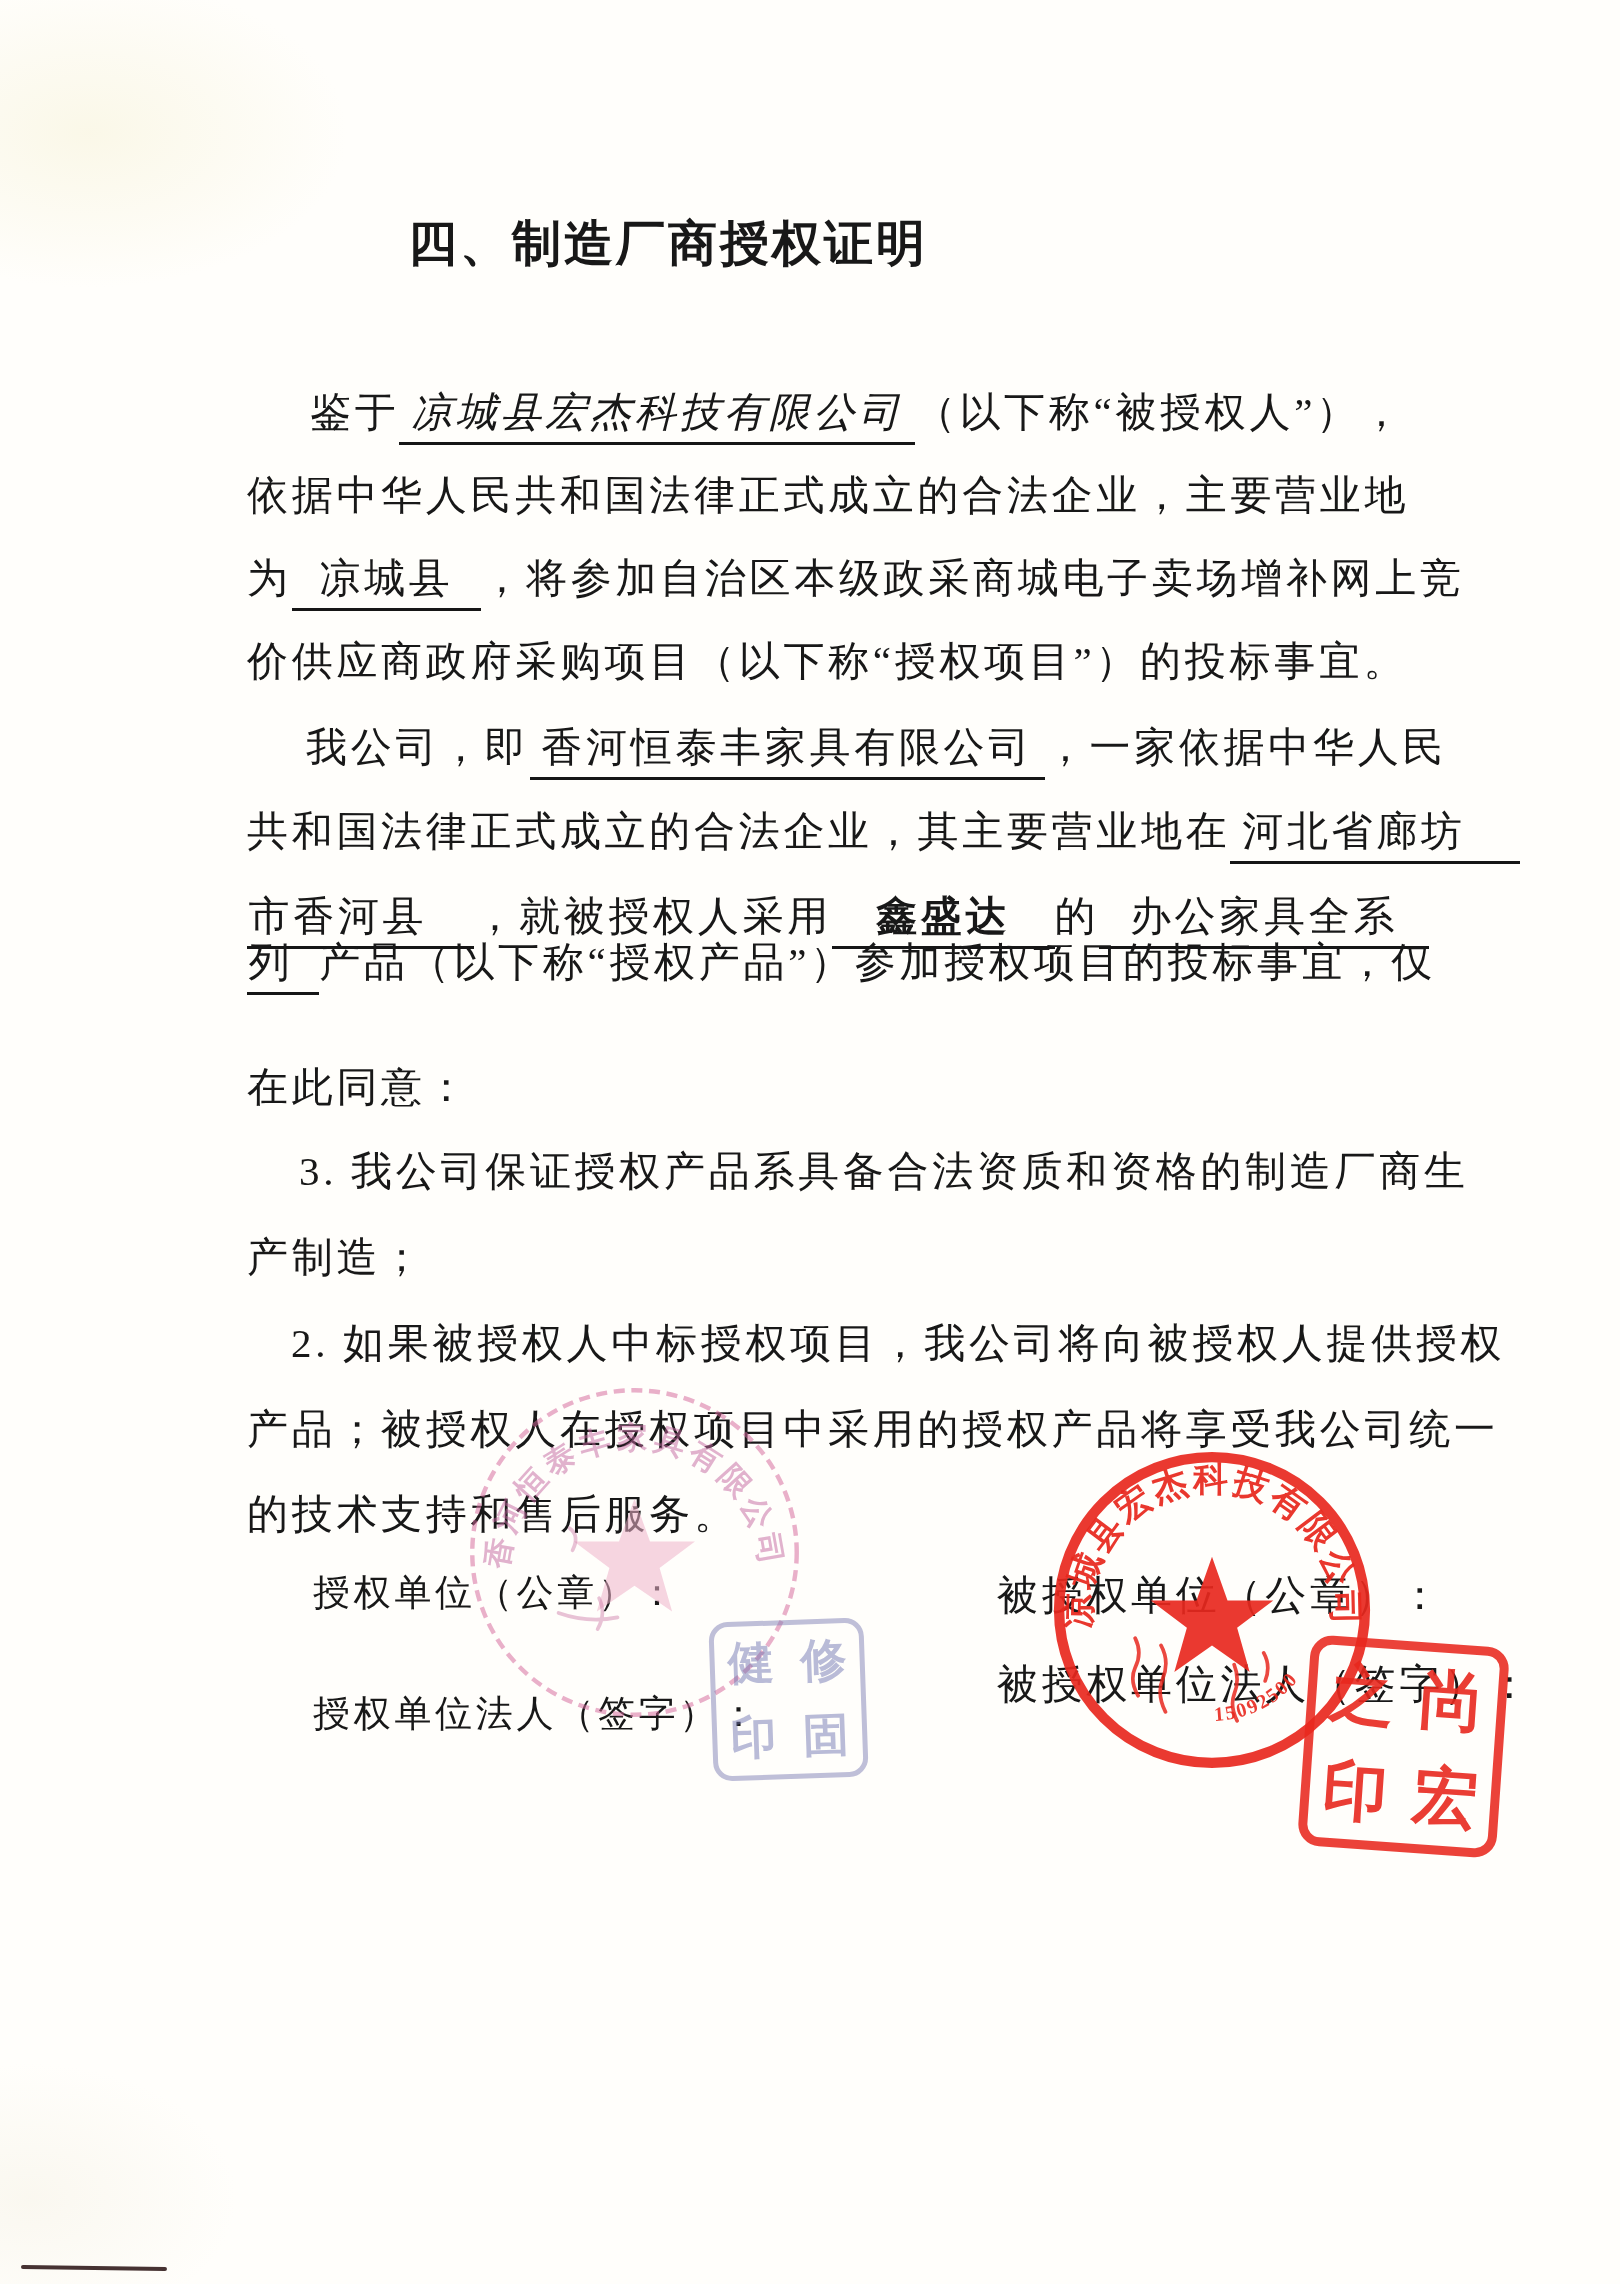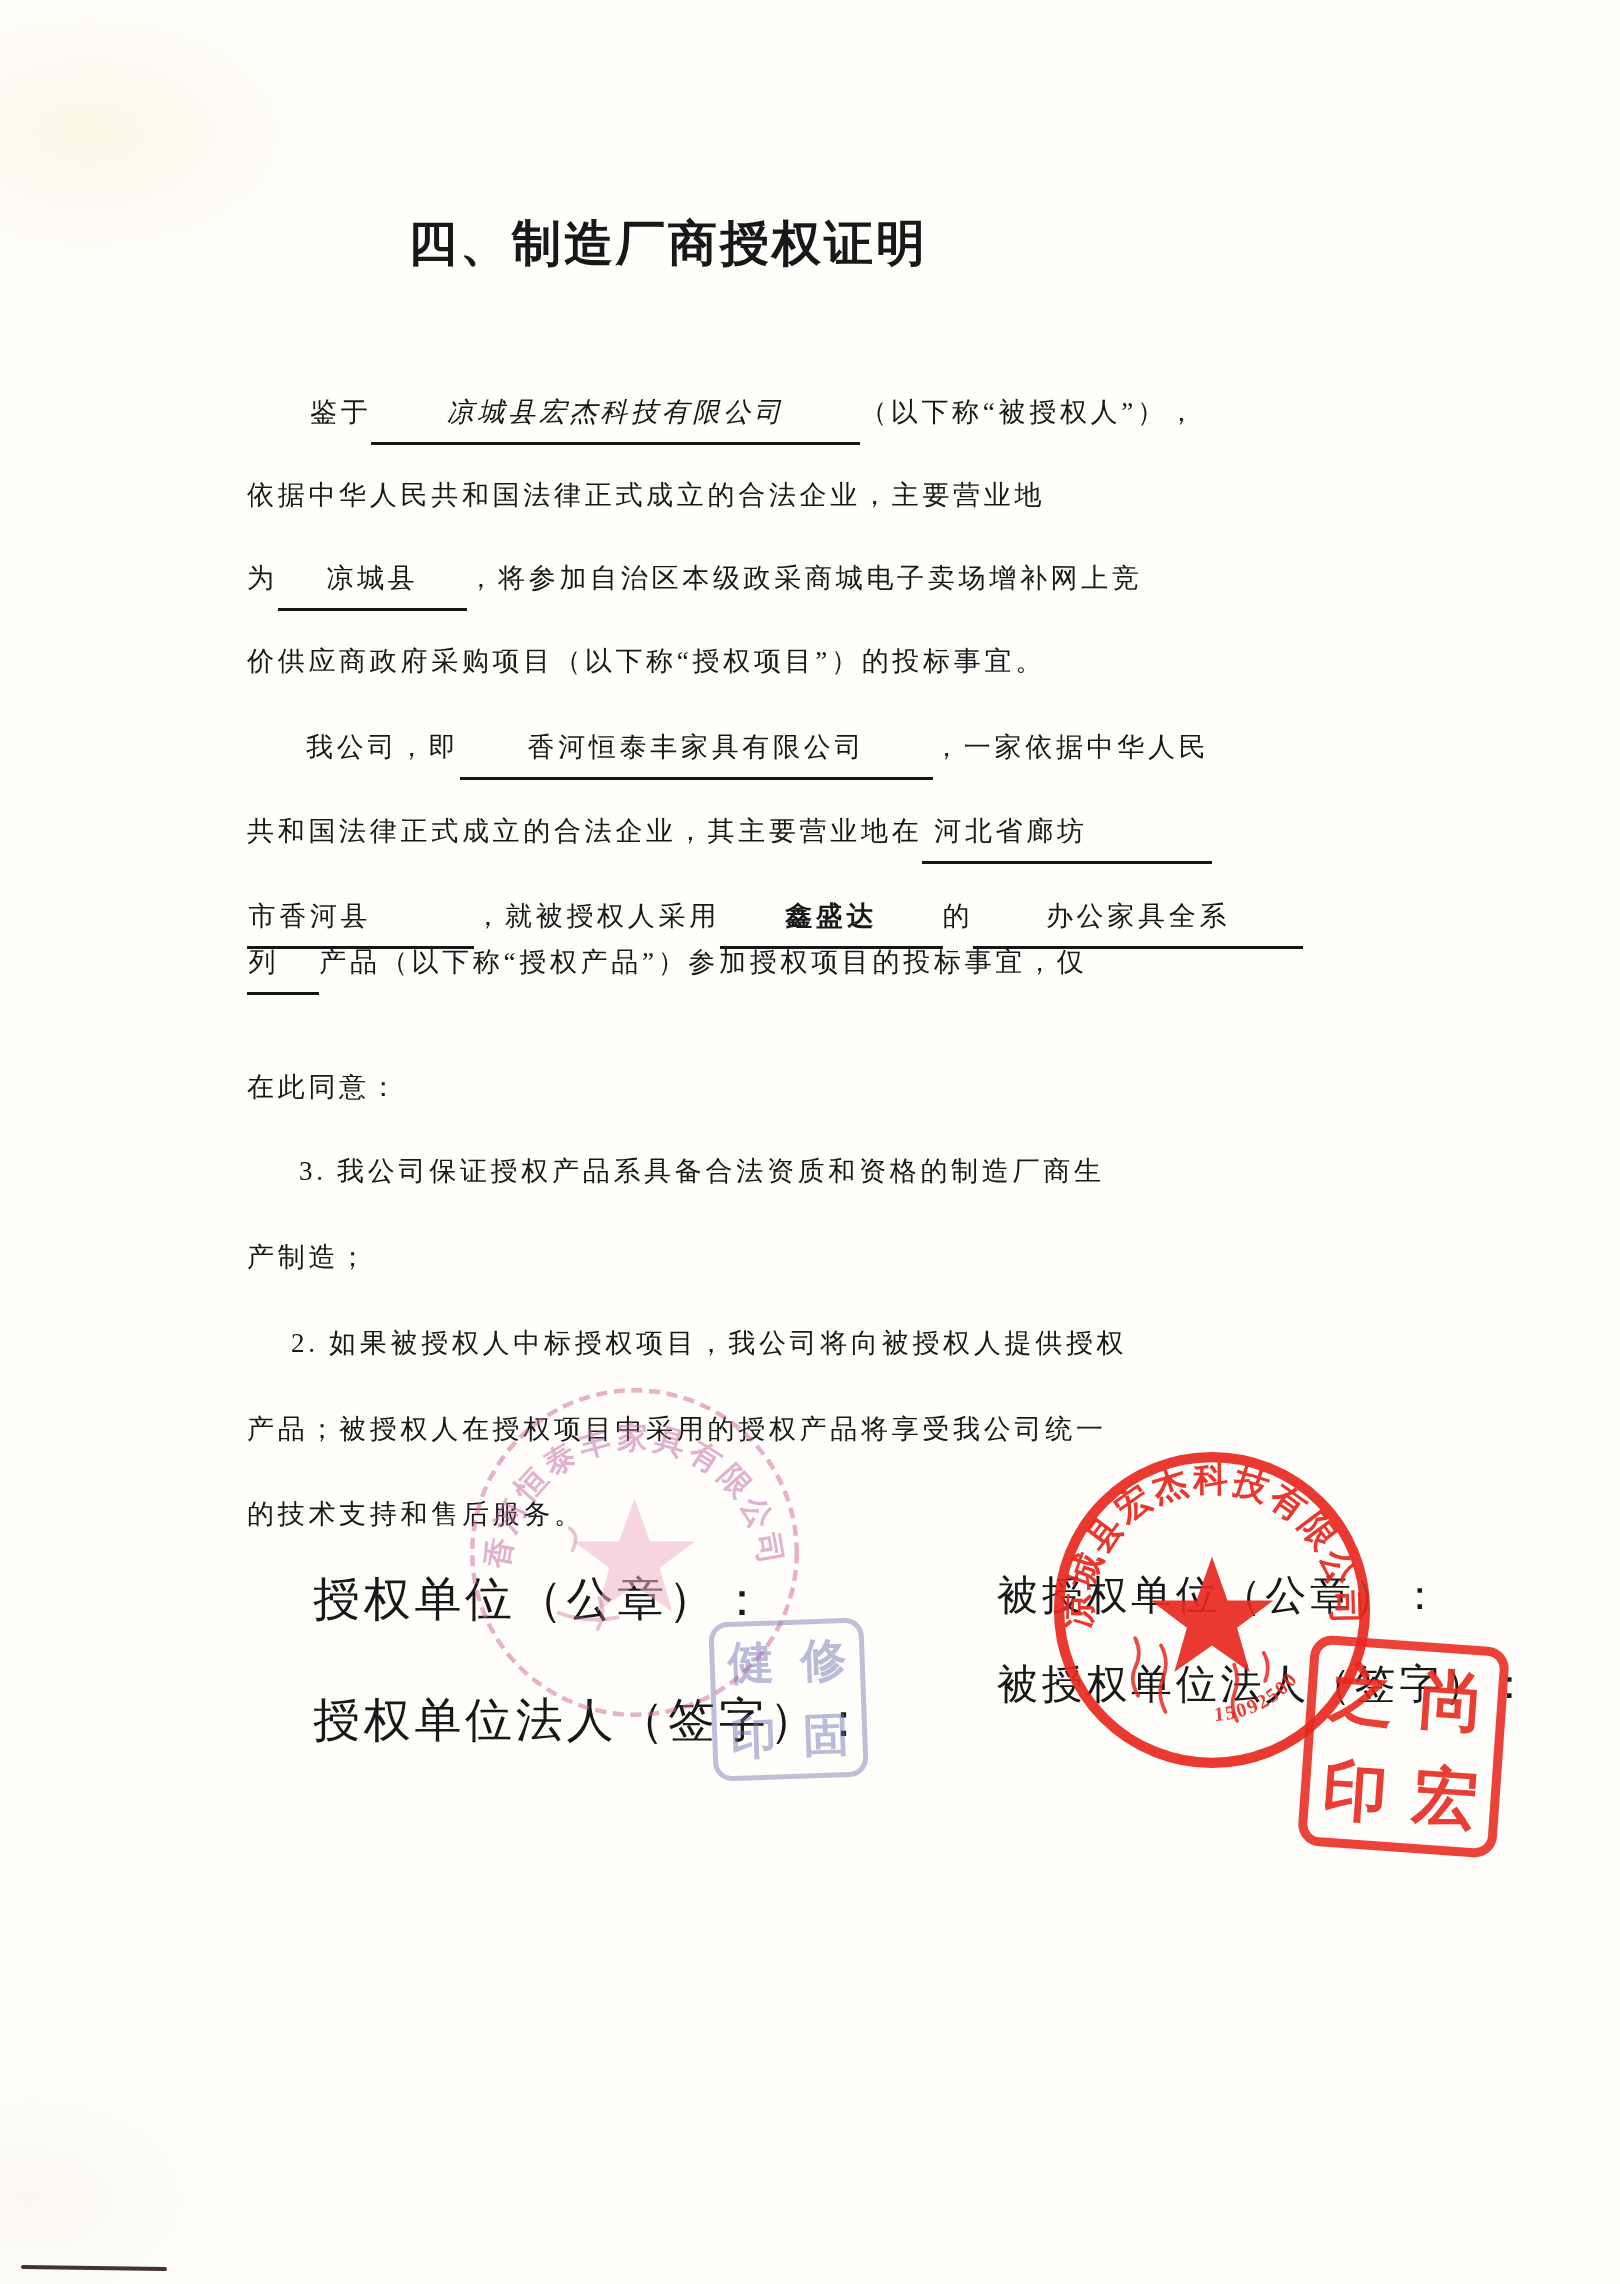--- a/index.html
+++ b/index.html
@@ -14,42 +14,42 @@
     overflow:hidden;
     font-family:"Liberation Serif","DejaVu Serif",serif;
     color:#181818;
   }
   .title{
     position:absolute;left:0;top:211px;width:1336px;
     text-align:center;font-size:49px;font-weight:700;letter-spacing:3px;
   }
   .line{
     position:absolute;white-space:nowrap;
-    font-size:27px;letter-spacing:3.7px;line-height:56px;font-family:Liberation Serif, serif;
+    font-size:41px;letter-spacing:3.7px;line-height:56px;font-family:Liberation Serif, serif;
   }
   .fill{
     display:inline-block;
     border-bottom:3px solid #161616;
     text-align:center;
     padding:0 11.8px 1.5px 11.8px;
     vertical-align:baseline;
   }
   .fill.ital{font-style:italic;}
   .fill.bold{font-weight:700;}
   .fill.flushL{text-align:left;padding-left:1.5px;}
   .fill.flushR{text-align:left;}
   .w640{min-width:465px;}
   .w230{min-width:166px;}
   .w620{min-width:450px;}
   .w370{min-width:266px;}
   .w300{min-width:214px;}
   .w280{min-width:199px;}
   .w420{min-width:306px;}
   .w90{min-width:59px;}
-  .sig-left{position:absolute;left:313px;font-size:47px;letter-spacing:3.7px;white-space:nowrap;}
+  .sig-left{position:absolute;left:313px;font-size:37px;letter-spacing:3.7px;white-space:nowrap;}
   .sig-right{position:absolute;left:997px;font-size:41px;letter-spacing:3.7px;white-space:nowrap;}
   .date-row{
     position:absolute;left:781px;top:1828px;
     font-size:41px;letter-spacing:2.2px;white-space:nowrap;
   }
   .date-row .gap{display:inline-block;width:43px;}
   .date-row .sp{display:inline-block;width:11.8px;}
 
   
   .stamp{position:absolute;}

